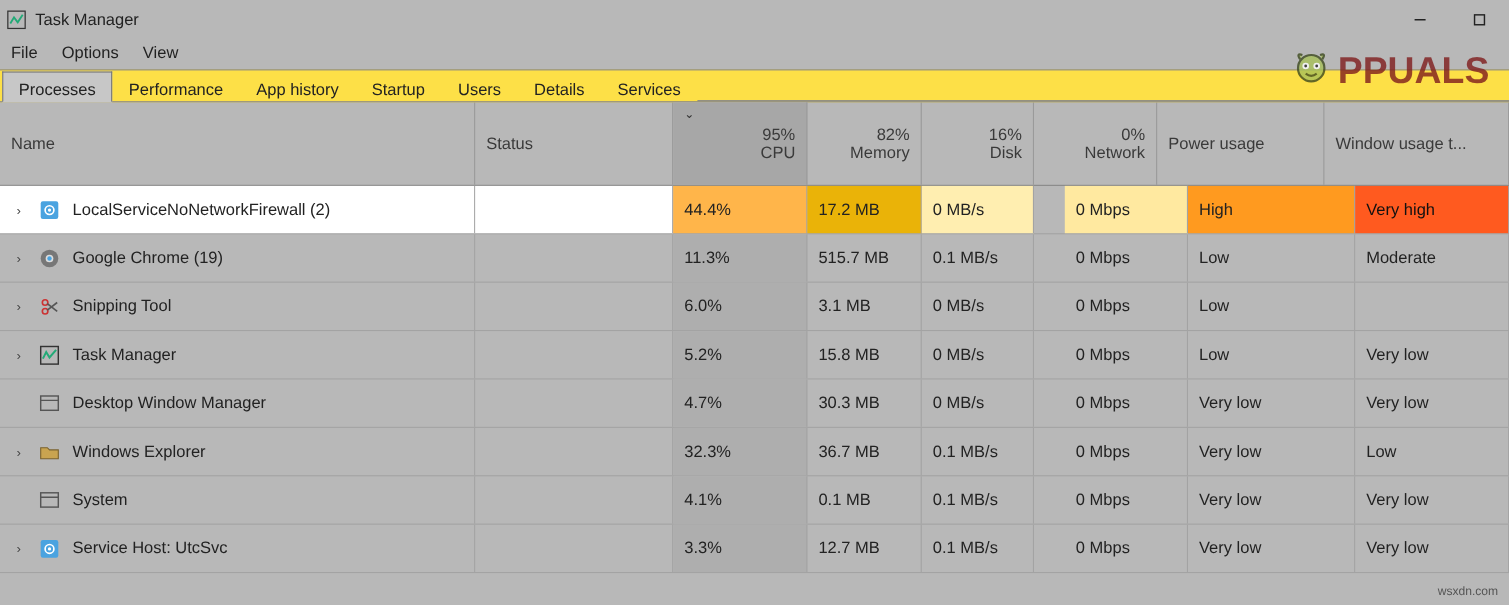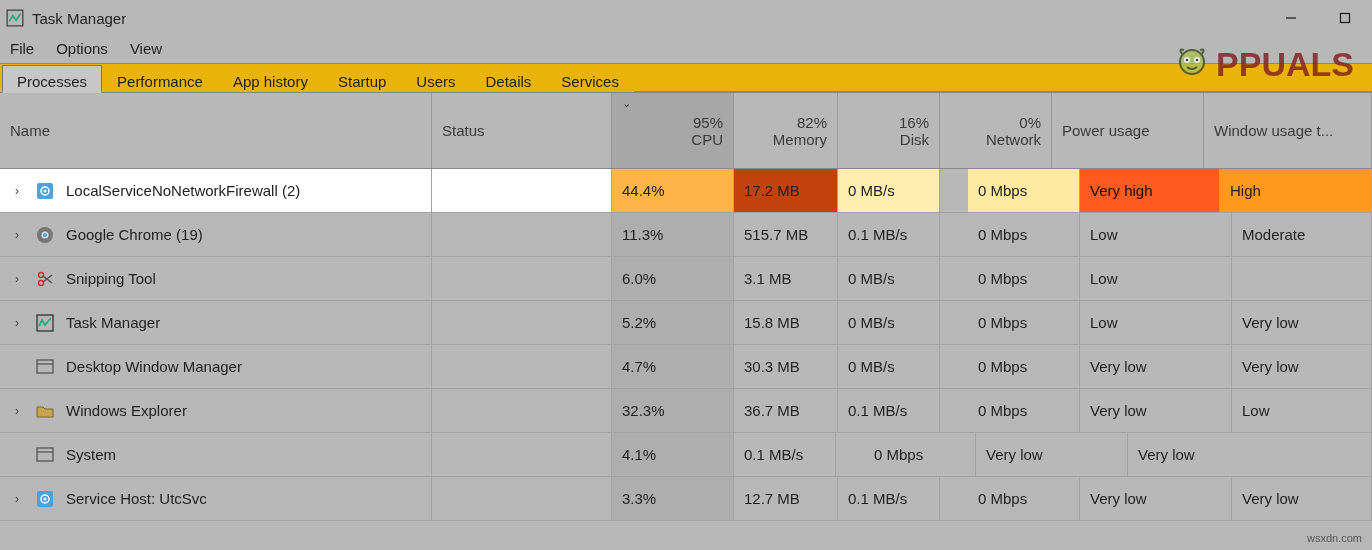--- a/index.html
+++ b/index.html
@@ -47,21 +47,21 @@
     padding: 4px 10px 6px 10px;
     color: #222;
     font-size: 15px;
   }
   .menubar span { cursor: default; }
   
   .tabs {
     display: flex;
     border-top: 1px solid #888;
     border-bottom: 1px solid #888;
-    background: #eab308;
+    background: #fde047;
     height: 30px;
     align-items: stretch;
     padding-left: 2px;
     position: relative;
   }
   .tab {
     padding: 4px 14px 0 14px;
     font-size: 15px;
     color: #222;
     border: 1px solid transparent;
@@ -140,21 +140,21 @@
     display:inline-flex; justify-content:center;
   }
   .proc-icon {
     width: 22px; height: 22px;
     display:inline-flex; align-items:center; justify-content:center;
     flex-shrink:0;
   }
   
   .row.highlight .c-name, .row.highlight .c-status { background:#ffffff; }
   .row.highlight .c-cpu  { background:#ffb54a; }
-  .row.highlight .c-mem  { background:#c2410c; }
+  .row.highlight .c-mem  { background:#eab308; }
   .row.highlight .c-disk { background:#ffeeb0; }
   .row.highlight .c-net  { background:#ffe9a0; }
   .row.highlight .c-pu   { background:#ff9a1f; }
   .row.highlight .c-put  { background:#ff5a1f; color:#111; }
   
   
   .watermark {
     position:absolute;
     right:18px; top:44px;
     font-size:34px;
@@ -278,25 +278,25 @@
       </div>
       <div class="cell right c-mem">
         <span>17.2 MB</span>
       </div>
       <div class="cell right c-disk">
         <span>0 MB/s</span>
       </div>
       <div class="cell right c-net">
         <span>0 Mbps</span>
       </div>
+      <div class="cell left c-pu">
+        <span>High</span>
+      </div>
       <div class="cell left c-put">
         <span>Very high</span>
-      </div>
-      <div class="cell left c-pu">
-        <span>High</span>
       </div>
     </div>
     <div class="row">
       <div class="cell left c-name">
         <span class="expander">›</span>
         <span class="proc-icon">
           <svg width="20" height="20" viewBox="0 0 20 20">
             <circle cx="10" cy="10" r="8" fill="#777"></circle>
             <circle cx="10" cy="10" r="3.5" fill="#ddd"></circle>
             <circle cx="10" cy="10" r="2" fill="#4aa3e0"></circle>
@@ -456,20 +456,23 @@
           <svg width="20" height="20" viewBox="0 0 20 20">
             <rect x="2" y="3" width="16" height="13" fill="none" stroke="#555" stroke-width="1.3"></rect>
             <line x1="2" y1="7" x2="18" y2="7" stroke="#555" stroke-width="1.3"></line>
           </svg>
         </span>
         <span>System</span>
       </div>
       <div class="cell left c-status"></div>
       <div class="cell right c-cpu">
         <span>4.1%</span>
+      </div>
+      <div class="cell right c-mem">
+        <span>0.1 MB</span>
       </div>
       <div class="cell right c-disk">
         <span>0.1 MB/s</span>
       </div>
       <div class="cell right c-net">
         <span>0 Mbps</span>
       </div>
       <div class="cell left c-pu">
         <span>Very low</span>
       </div>

